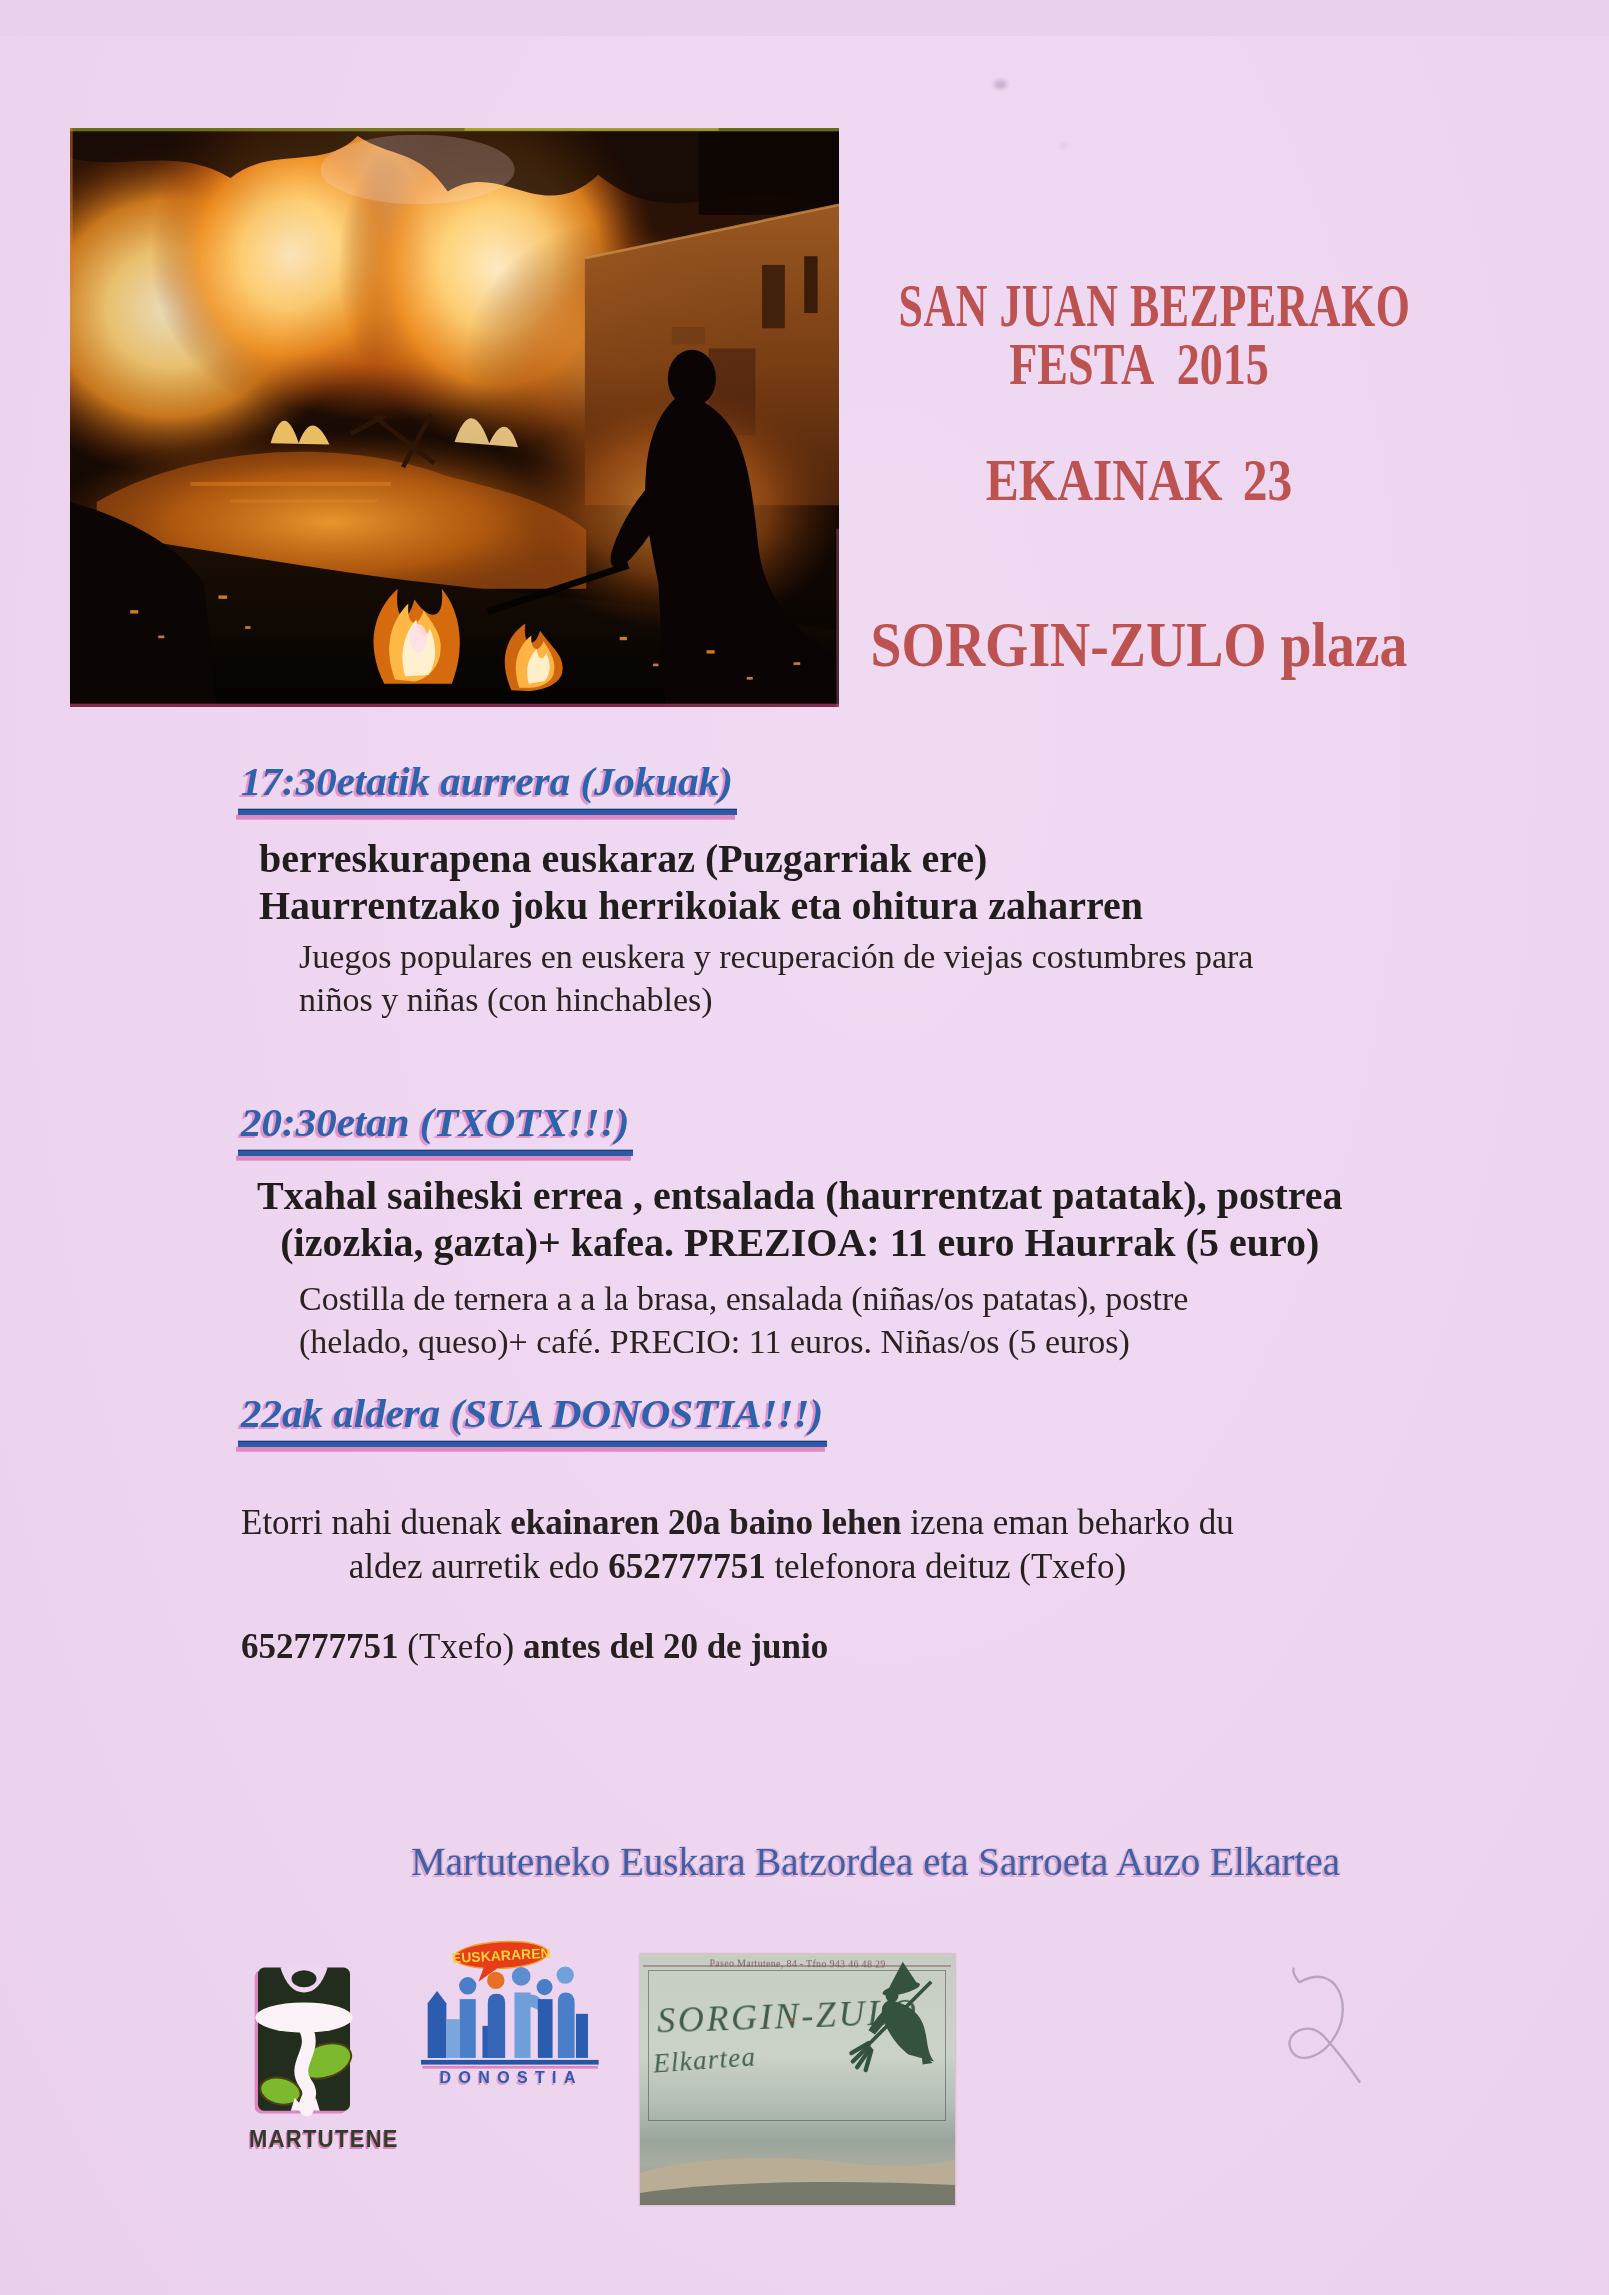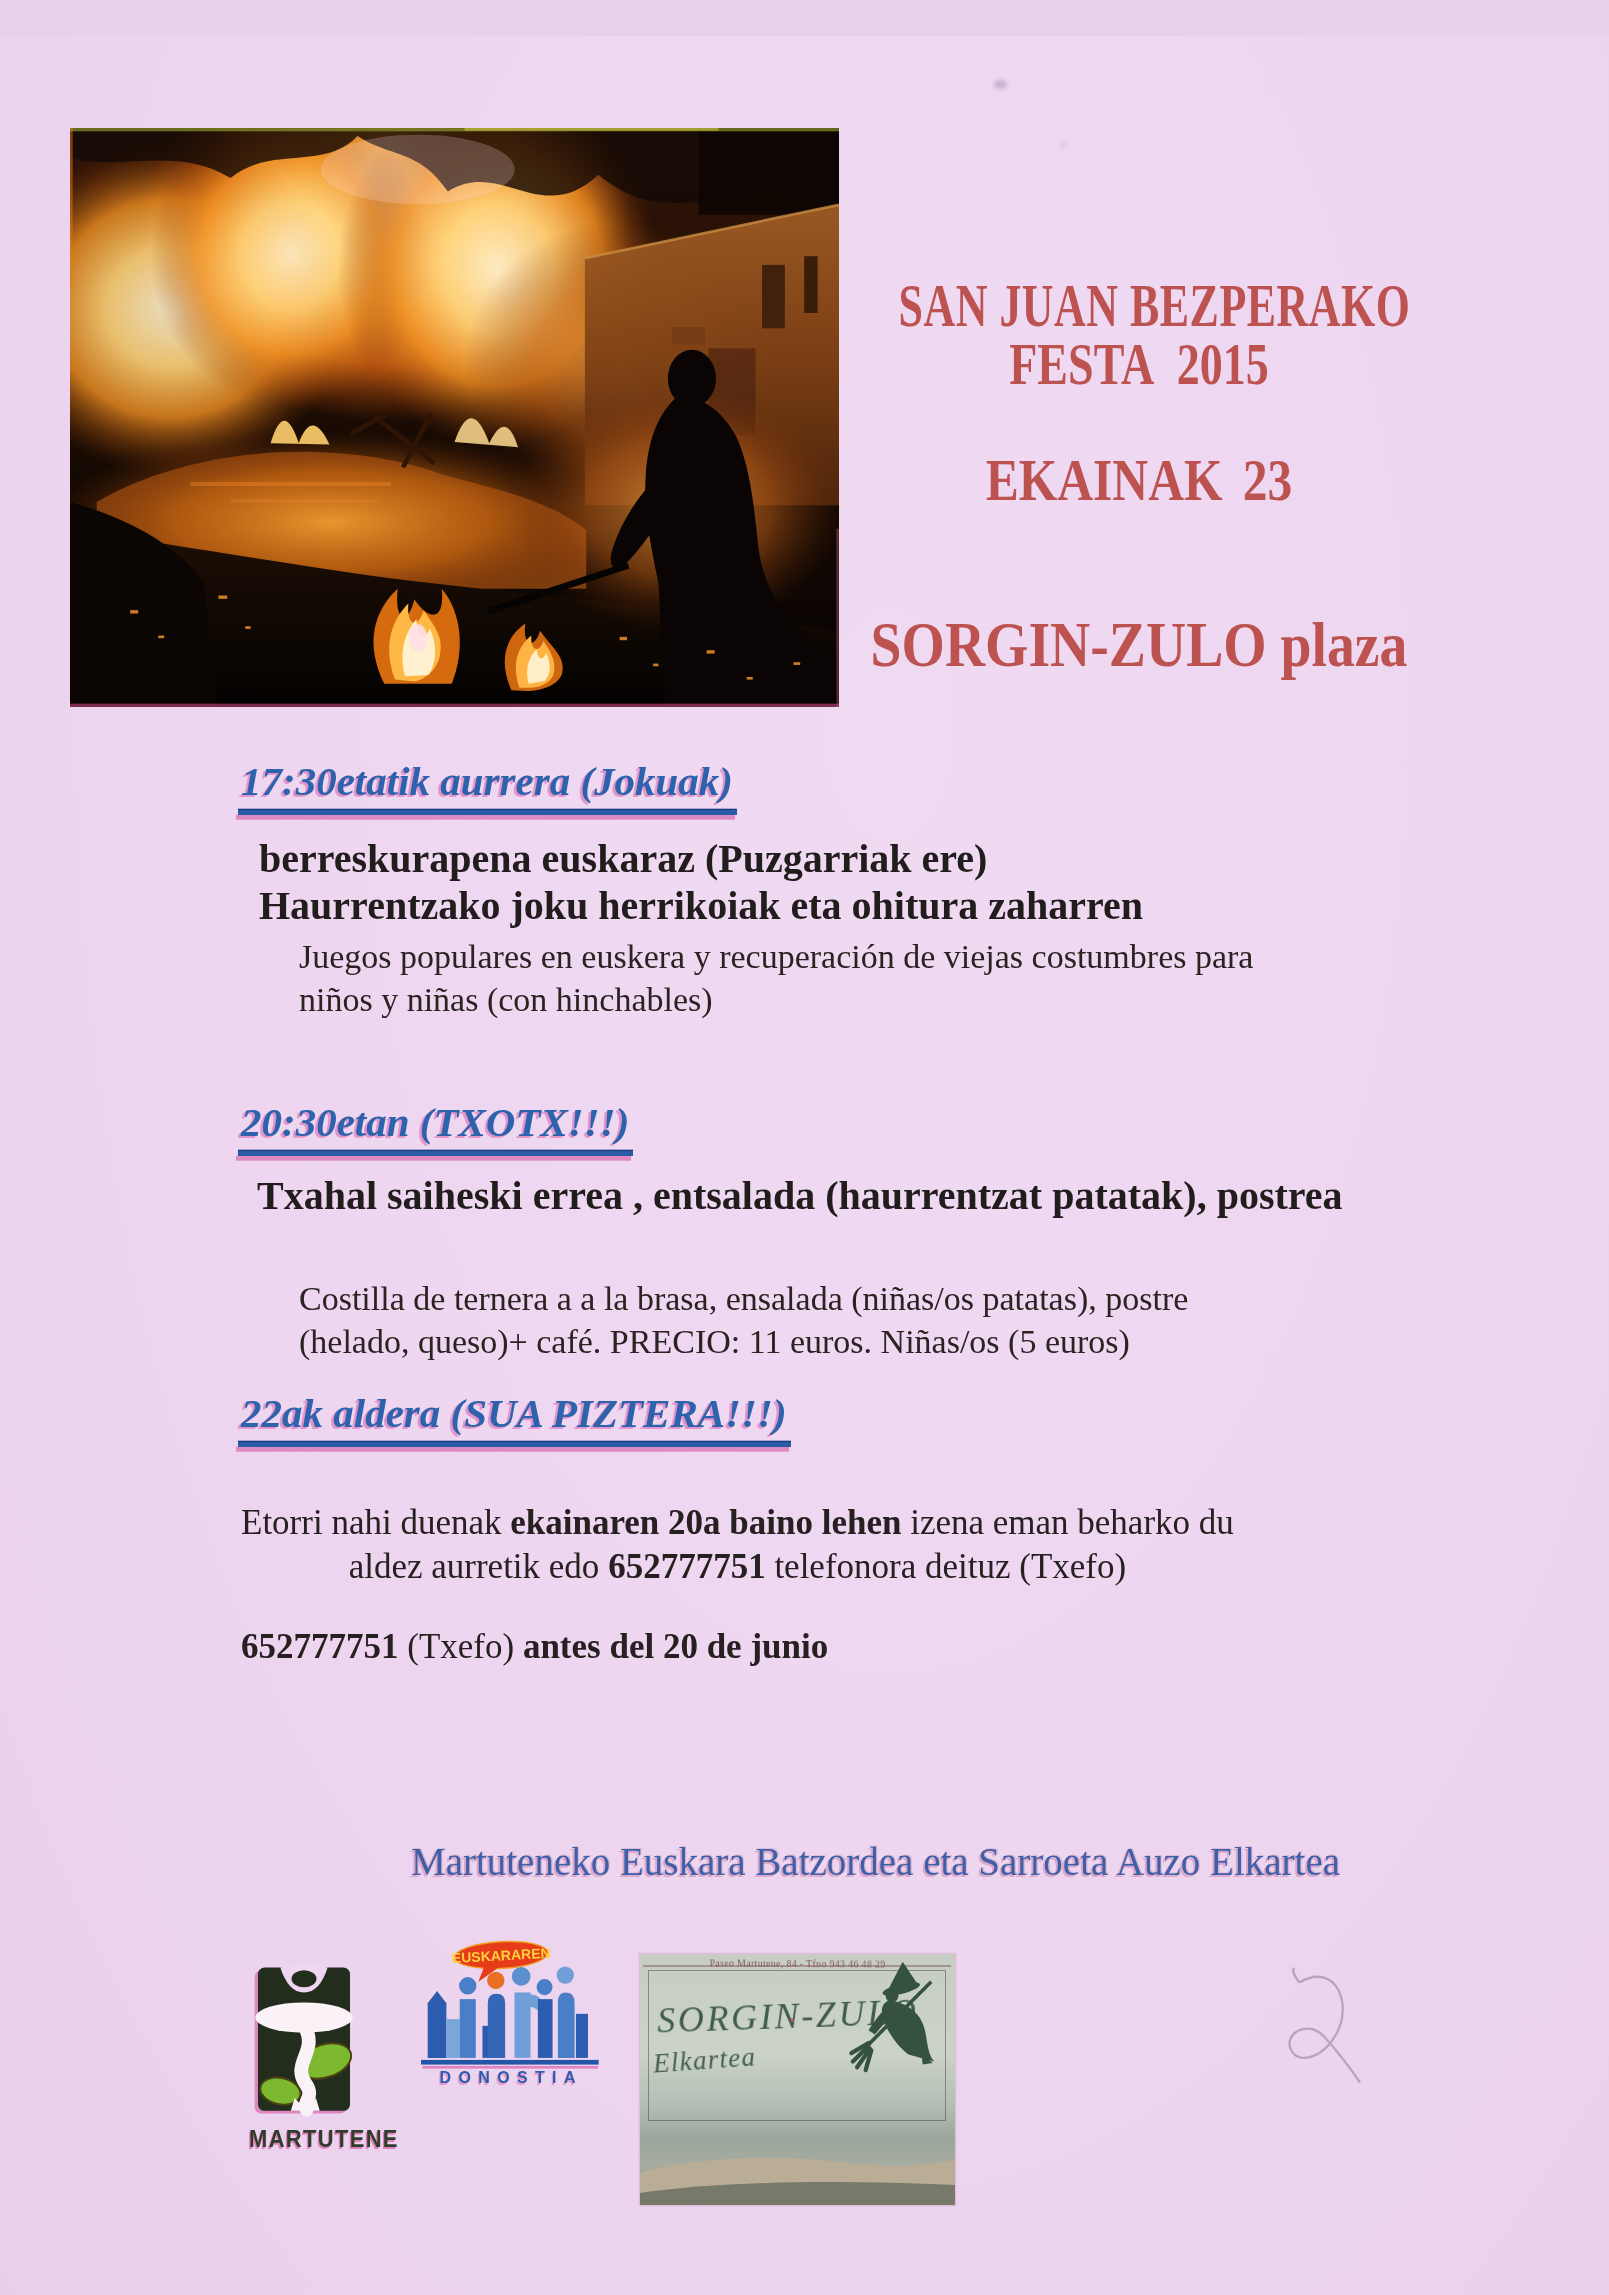--- a/index.html
+++ b/index.html
@@ -208,28 +208,29 @@
   <div class="note-block nb1">
     <div>Juegos populares en euskera y recuperación de viejas costumbres para</div>
     <div>niños y niñas (con hinchables)</div>
   </div>
 
   <div class="sec-h h2">
     <span class="txt">20:30etan  (TXOTX!!!)</span>
   </div>
   <div class="bold-block bb2">
     <div>Txahal saiheski errea , entsalada (haurrentzat patatak), postrea</div>
+    <div>(izozkia, gazta)+ kafea. PREZIOA:  11 euro  Haurrak (5 euro)</div>
   </div>
   <div class="note-block nb2">
     <div>Costilla de ternera a a la brasa, ensalada (niñas/os patatas), postre</div>
     <div>(helado, queso)+ café. PRECIO: 11 euros. Niñas/os (5 euros)</div>
   </div>
 
   <div class="sec-h h3">
-    <span class="txt">22ak aldera (SUA PIZTERA!!!)</span>
+    <span class="txt">22ak aldera (SUA DONOSTIA!!!)</span>
   </div>
 
   <div class="para p1">
     <div><span>Etorri nahi duenak </span><b>ekainaren 20a baino lehen</b><span> izena eman beharko du</span></div>
     <div><span>aldez aurretik edo </span><b>652777751</b><span> telefonora deituz (Txefo)</span></div>
   </div>
   <div class="para p2">
     <div><b>652777751</b><span> (Txefo) </span><b>antes del 20 de junio</b></div>
   </div>
 

